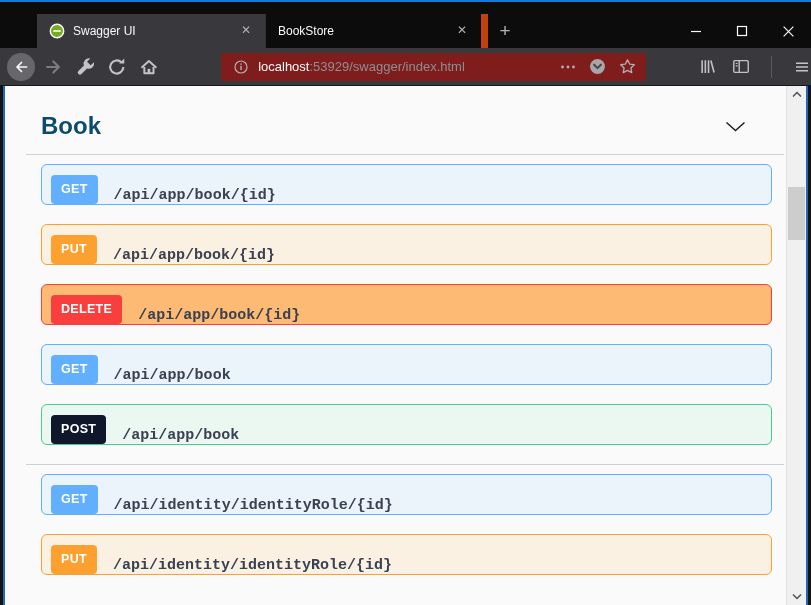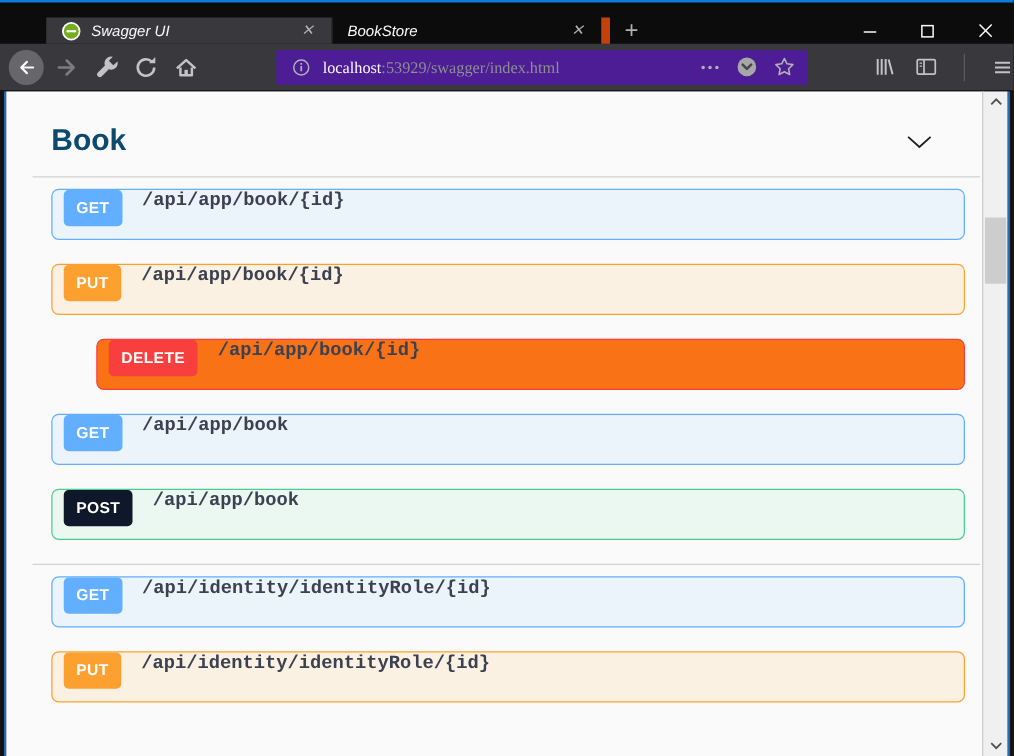--- a/index.html
+++ b/index.html
@@ -2,21 +2,21 @@
 <html><head>
 <meta charset="utf-8">
 <style>
   * { margin:0; padding:0; box-sizing:border-box; }
   html,body { width:811px; height:605px; overflow:hidden; background:#0c0c0d;
               font-family:"Liberation Sans", sans-serif; }
   .window { position:relative; width:811px; height:605px; display:flex; flex-direction:column; }
   .accent-top { position:absolute; top:0; left:0; right:0; height:2px; background:#0f7bdc; z-index:20; }
 
   
-  .tabbar { height:35px; background:#0c0c0d; display:flex; align-items:stretch; padding-top:14px;font-style:italic; }
+  .tabbar { height:48px; background:#0c0c0d; display:flex; align-items:stretch; padding-top:14px; }
   .tab-spacer-left { width:37px; }
   .tab { display:flex; align-items:center; padding:0 9px 0 12px; position:relative; }
   .tab.active { background:#38383d; }
   .tab.inactive { border-left:1px solid #323235; border-right:7px solid #c2410c; }
   .tab-one { width:228px; }
   .tab-two { width:223px; }
   .tab-favicon { width:16px; height:16px; margin-right:8px; flex:0 0 auto; }
   .tab-title { flex:1; font-size:12px; color:#f9f9fa; white-space:nowrap; overflow:hidden; }
   .tab-close { width:20px; height:20px; line-height:19px; text-align:center; color:#b1b1b3;
                font-size:12px; border-radius:2px; flex:0 0 auto; }
@@ -26,43 +26,43 @@
   .win-controls { display:flex; align-items:stretch; }
   .win-btn { width:46px; display:flex; align-items:center; justify-content:center; }
 
   
   .toolbar { height:38px; background:#38383d; display:flex; align-items:center;
              border-bottom:1px solid #17171a; }
   .nav-btn { display:flex; align-items:center; justify-content:center; }
   .back-circle { width:28px; height:28px; border-radius:50%; background:#67676b; margin-left:7px; }
   .tb-icon { width:20px; height:28px; margin-left:12px; }
   .tb-icon:first-of-type { margin-left:9px; }
-  .urlbar { width:428px; height:28px; margin-left:62px; background:#4c1d95; border-radius:2px;
-            display:flex; align-items:center; padding:0 8px;font-family:Liberation Serif, serif; }
+  .urlbar { width:428px; height:28px; margin-left:62px; background:#7f1d1d; border-radius:2px;
+            display:flex; align-items:center; padding:0 8px; }
   .urlbar-info { width:16px; height:16px; margin:0 9px 0 4px; flex:0 0 auto; }
   .url-text { flex:1; font-size:13px; white-space:nowrap; overflow:hidden; }
   .url-host { color:#f9f9fa; }
   .url-rest { color:#8e8e92; }
   .url-actions { display:flex; align-items:center; gap:13px; padding-right:2px; }
   .right-icons { display:flex; align-items:center; margin-left:53px; gap:15px; }
   .tb-sep { width:1px; height:22px; background:#5a5a5e; margin:0 6px; }
 
   
   .content-wrap { flex:1; display:flex; position:relative; overflow:hidden; }
   .edge-left { width:5px; background:linear-gradient(to right, #131315 0, #131315 3px, #2368b4 3px, #2368b4 5px); }
   .edge-right { width:5px; background:linear-gradient(to right, #2368b4 0, #2368b4 2px, #131315 2px, #131315 5px); }
   .page { flex:1; background:#fafafa; overflow:hidden; padding:26px 14px 0 36px; }
 
   .section-header { display:flex; align-items:center; justify-content:space-between; height:28px; }
   .section-title { font-size:24px; font-weight:bold; color:#0c4a6e; letter-spacing:0; }
   .section-chevron { margin-right:26px; }
   .section-divider { height:1px; background:#cfd1d4; margin:14px -12px 9px -15px; }
   .section + .section { margin-top:11px; }
 
-  .op-row { display:flex; align-items:flex-start; height:41px; border:1px solid; border-radius:6px;
+  .op-row { display:flex; align-items:flex-end; height:41px; border:1px solid; border-radius:6px;
             margin-bottom:19px; padding-left:9px; }
   .op-badge { min-width:36px; padding:0 10px; height:29px; line-height:29px; border-radius:4px;
               color:#fff; font-weight:bold; font-size:12.5px; text-align:center; letter-spacing:.3px; }
   .op-path { margin-left:16px; font-family:Liberation Mono, monospace; font-weight:bold;
              font-size:15px; color:#3b4151; }
 
   
   .scrollbar { width:20px; background:#f0f0f0; border-left:1px solid #e2e2e2; position:relative;
                display:flex; flex-direction:column; justify-content:space-between; align-items:center; }
   .scroll-arrow { height:17px; display:flex; align-items:center; justify-content:center; width:100%; }
@@ -193,21 +193,21 @@
   <div class="op-row" style="background: rgb(235, 243, 251); border-color: rgb(97, 175, 254);">
     <span class="op-badge" style="background: rgb(97, 175, 254);">GET</span>
     <span class="op-path">/api/app/book/{id}</span>
   </div>
 
   <div class="op-row" style="background: rgb(250, 241, 227); border-color: rgb(252, 161, 48);">
     <span class="op-badge" style="background: rgb(252, 161, 48);">PUT</span>
     <span class="op-path">/api/app/book/{id}</span>
   </div>
 
-  <div class="op-row" style="background: #f97316; border-color: rgb(249, 62, 62); margin-left: 36px;">
+  <div class="op-row" style="background: #fdba74; border-color: rgb(249, 62, 62);">
     <span class="op-badge" style="background: rgb(249, 62, 62);">DELETE</span>
     <span class="op-path">/api/app/book/{id}</span>
   </div>
 
   <div class="op-row" style="background: rgb(235, 243, 251); border-color: rgb(97, 175, 254);">
     <span class="op-badge" style="background: rgb(97, 175, 254);">GET</span>
     <span class="op-path">/api/app/book</span>
   </div>
 
   <div class="op-row" style="background: rgb(235, 247, 241); border-color: rgb(73, 204, 144);">

